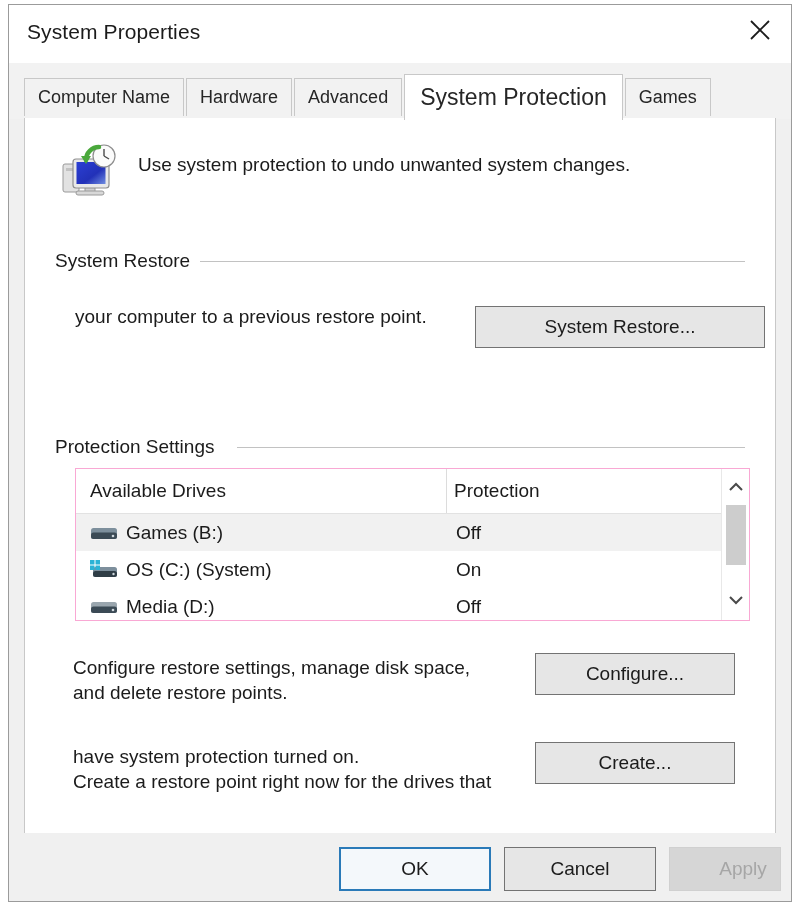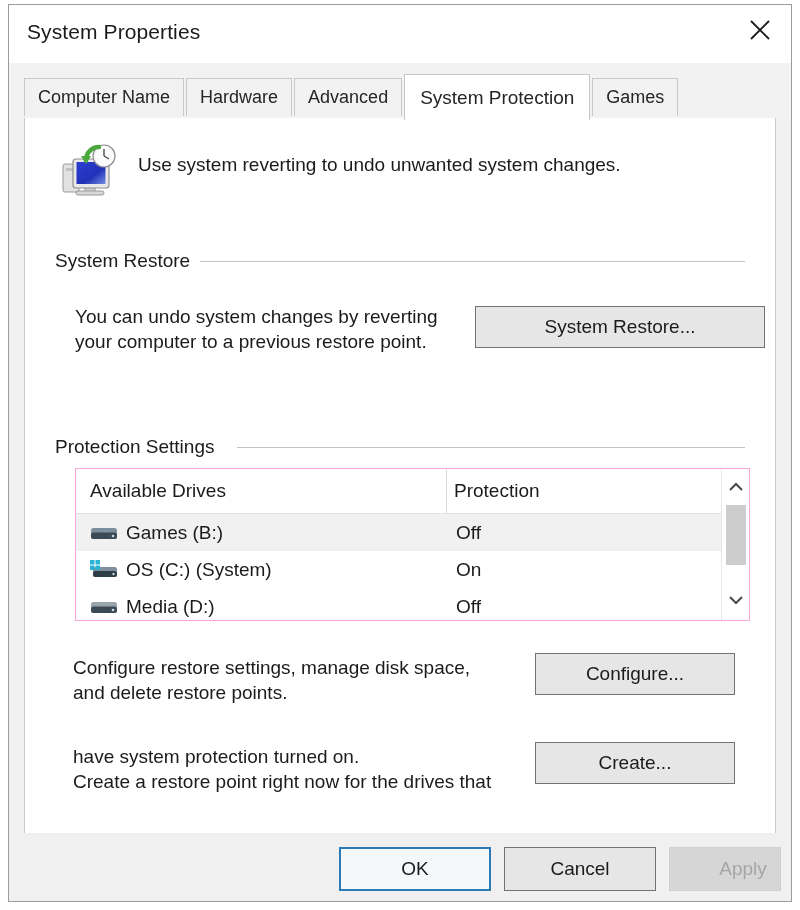--- a/index.html
+++ b/index.html
@@ -87,21 +87,21 @@
     color: #262626;
     box-sizing: border-box;
     white-space: nowrap;
     cursor: default;
   }
   .tab.selected {
     height: 46px;
     background: #ffffff;
     border-color: #c8c8c8;
     z-index: 3;
-    font-size: 19px;
+    font-size: 23px;
     padding: 0 15px;
   }
 
   
   .content {
     position: absolute;
     left: 15px;
     top: 113px;
     width: 752px;
     height: 716px;
@@ -331,28 +331,27 @@
           <rect x="17.5" y="22" width="29" height="22" fill="url(#scr)"></rect>
 
           <circle cx="45" cy="16" r="11" fill="#fbfbfb" stroke="#8d8d8d" stroke-width="1.2"></circle>
           <line x1="45" y1="16" x2="45" y2="9" stroke="#4a4a4a" stroke-width="1.4"></line>
           <line x1="45" y1="16" x2="50" y2="19" stroke="#4a4a4a" stroke-width="1.4"></line>
 
           <path d="M40 7 A13 13 0 0 0 27 20" fill="none" stroke="#4aa83c" stroke-width="4.5" stroke-linecap="round"></path>
           <path d="M22 16 L27 24 L32 16 Z" fill="#4aa83c"></path>
         </svg>
       </span>
-      <div class="header-text">Use system reverting to undo unwanted system changes.</div>
+      <div class="header-text">Use system protection to undo unwanted system changes.</div>
     </div>
 
     <div class="group-label" style="left:30px; top:132px;">System Restore</div>
     <div class="group-rule" style="left:175px; top:143px; width:545px;"></div>
 
     <div class="para" style="left:50px; top:186px;">
-      <div>You can undo system changes by reverting</div>
       <div>your computer to a previous restore point.</div>
     </div>
     <div class="btn" style="left:450px; top:188px; width:290px; height:42px;">System Restore...</div>
 
     <div class="group-label" style="left:30px; top:318px;">Protection Settings</div>
     <div class="group-rule" style="left:212px; top:329px; width:508px;"></div>
 
     <div class="listbox" style="left:50px; top:350px; width:675px; height:153px;">
 
       <div class="list-head">

